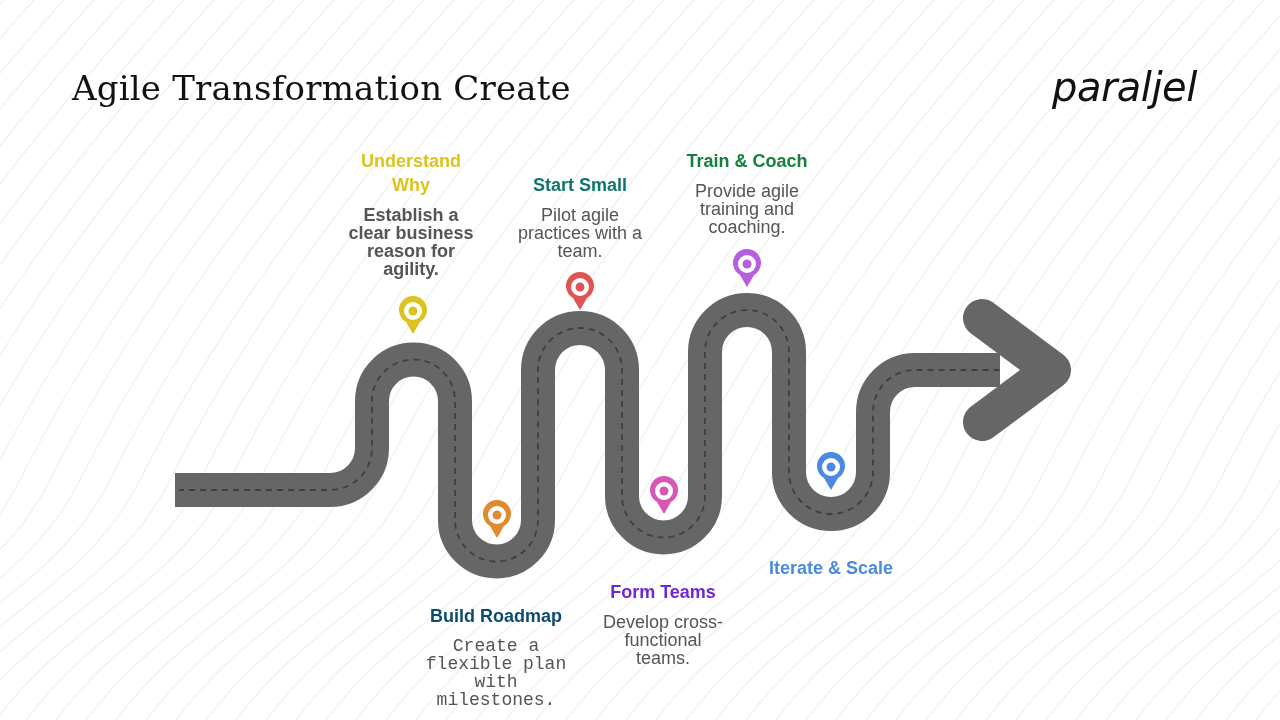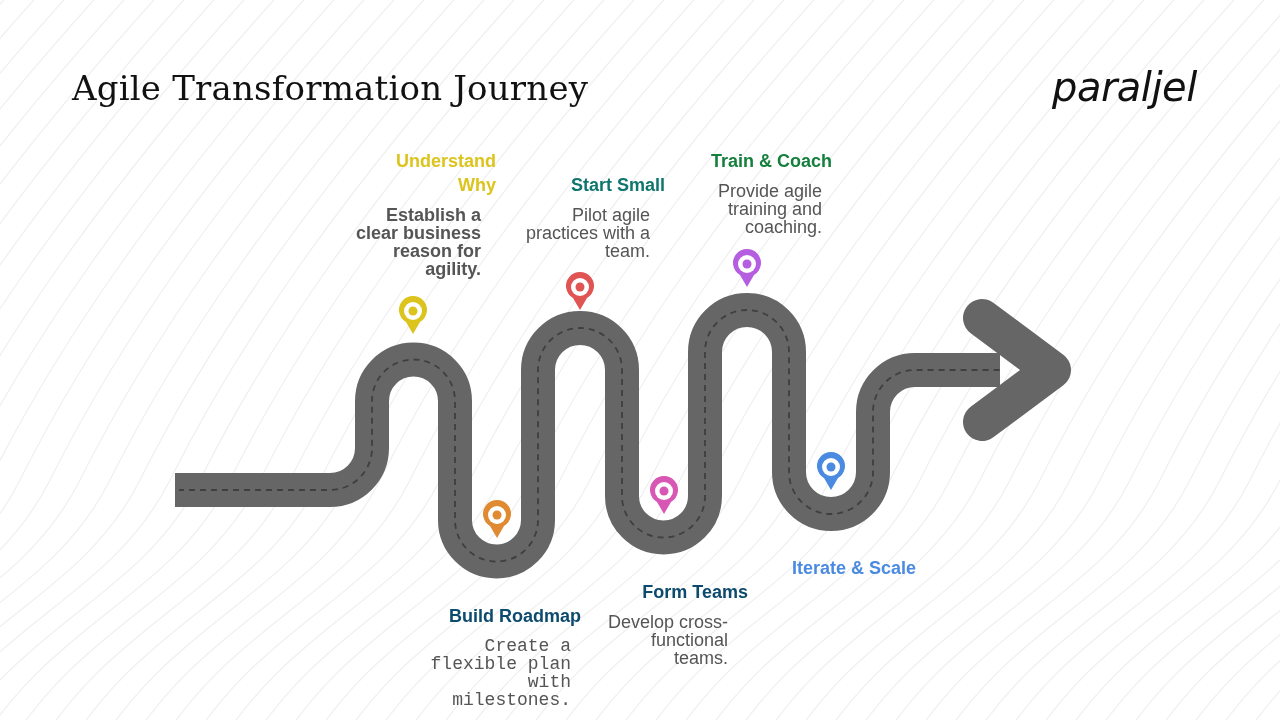--- a/index.html
+++ b/index.html
@@ -13,21 +13,21 @@
     position: absolute; left: 72px; top: 68px;
     font-family: "DejaVu Serif", "Liberation Serif", serif;
     font-size: 34px; color: #111111; letter-spacing: 0.2px; white-space: nowrap;
   }
   .logo {
     position: absolute; left: 1052px; top: 64px;
     font-family: "DejaVu Sans", sans-serif; font-style: italic; font-weight: 400;
     font-size: 40px; color: #111111; letter-spacing: -0.5px; white-space: nowrap;
   }
   .road { position: absolute; left: 0; top: 0; width: 1280px; height: 720px; }
-  .step { position: absolute; text-align: right; width: 170px; }
+  .step { position: absolute; text-align: center; width: 170px; }
   .step .heading {
     font-family: "Liberation Sans", sans-serif; font-weight: bold;
     font-size: 18px; line-height: 24px;
   }
   .step .desc {
     font-family: "Liberation Sans", sans-serif;
     font-size: 18px; line-height: 18px; color: #555555; margin-top: 9px;
   }
   .pin { position: absolute; width: 34px; height: 42px; }
 </style>
@@ -122,21 +122,21 @@
       <path d="M1470,760 C1550,620 1670,600 1730,480 S1890,200 2110,-40"></path>
       <path d="M1500,760 C1580,620 1700,600 1760,480 S1920,200 2140,-40"></path>
       <path d="M1530,760 C1610,620 1730,600 1790,480 S1950,200 2170,-40"></path>
       <path d="M1560,760 C1640,620 1760,600 1820,480 S1980,200 2200,-40"></path>
       <path d="M1590,760 C1670,620 1790,600 1850,480 S2010,200 2230,-40"></path>
       <path d="M1620,760 C1700,620 1820,600 1880,480 S2040,200 2260,-40"></path>
       <path d="M1650,760 C1730,620 1850,600 1910,480 S2070,200 2290,-40"></path>
     </g>
 </svg>
 
-<div class="title">Agile Transformation Journey</div>
+<div class="title">Agile Transformation Create</div>
 <div class="logo">paraljel</div>
 
 <svg class="road" viewBox="0 0 1280 720" xmlns="http://www.w3.org/2000/svg">
   <path id="road-body" d="M175,490 H330 A42,42 0 0 0 372,448 V401 A41.5,41.5 0 0 1 455,401 V520 A41.5,41.5 0 0 0 538,520 V370 A42,42 0 0 1 622,370 V496 A41.5,41.5 0 0 0 705,496 V352 A42,42 0 0 1 789,352 V472 A42,42 0 0 0 873,472 V412 A42,42 0 0 1 915,370 H1000" fill="none" stroke="#666666" stroke-width="34" stroke-linejoin="round"></path>
   <path id="road-dash" d="M178,490 H330 A42,42 0 0 0 372,448 V401 A41.5,41.5 0 0 1 455,401 V520 A41.5,41.5 0 0 0 538,520 V370 A42,42 0 0 1 622,370 V496 A41.5,41.5 0 0 0 705,496 V352 A42,42 0 0 1 789,352 V472 A42,42 0 0 0 873,472 V412 A42,42 0 0 1 915,370 H1000" fill="none" stroke="#3f3f3f" stroke-width="1.8" stroke-dasharray="6,5"></path>
 
   <rect x="175" y="473" width="4" height="34" fill="#666666"></rect>
 
   <polyline points="982,318 1052,370 982,422" fill="none" stroke="#666666" stroke-width="38" stroke-linecap="round" stroke-linejoin="round"></polyline>
 </svg>
@@ -158,21 +158,21 @@
   <div class="heading" style="color:#15803d;">Train &amp; Coach</div>
   <div class="desc" style="width:150px; margin-left:10px;">Provide agile training and coaching.</div>
 </div>
 
 <div class="step" style="left:411px; top:604px;">
   <div class="heading" style="color:#0c4a6e;">Build Roadmap</div>
   <div class="desc" style="width:150px; margin-left:10px;font-family:Liberation Mono, monospace;">Create a flexible plan with milestones.</div>
 </div>
 
 <div class="step" style="left:578px; top:580px;">
-  <div class="heading" style="color:#0c4a6e;">Form Teams</div>
+  <div class="heading" style="color:#6d28d9;">Form Teams</div>
   <div class="desc" style="width:130px; margin-left:20px;">Develop cross-functional teams.</div>
 </div>
 
 <div class="step" style="left:746px; top:556px;">
   <div class="heading" style="color:#4a8ae0;">Iterate &amp; Scale</div>
 </div>
 
 <svg class="pin" style="left:396px; top:294px;" viewBox="0 0 34 42">
   <path d="M17 40 L10 28 A14 14 0 1 1 24 28 Z" fill="#dcc41c"></path>
   <circle cx="17" cy="17" r="9" fill="#ffffff"></circle>

